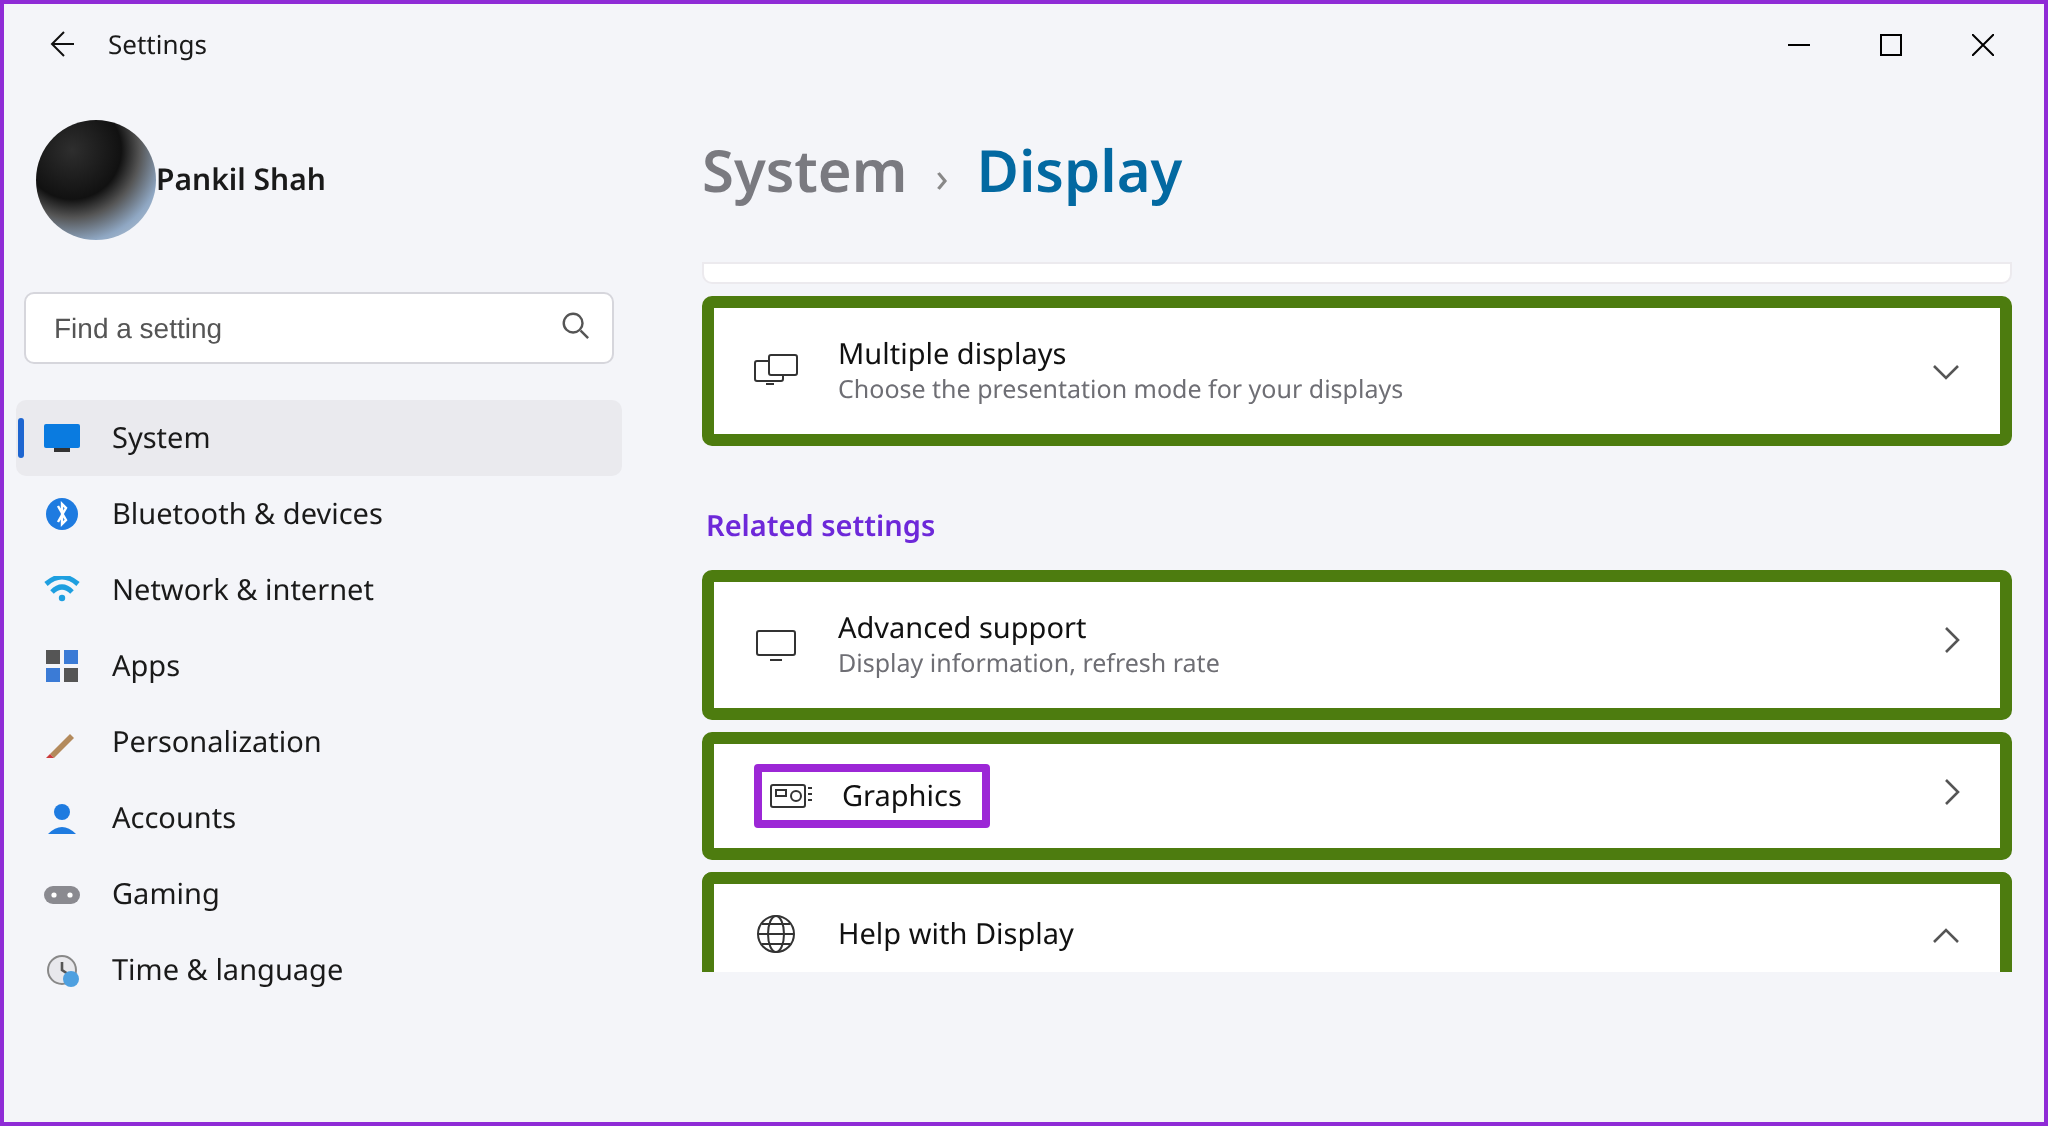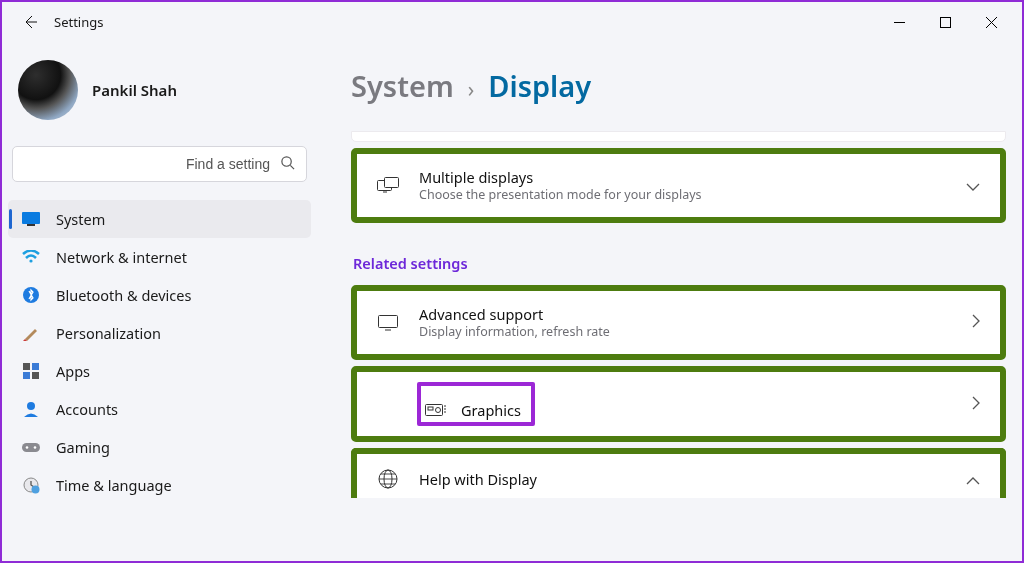--- a/index.html
+++ b/index.html
@@ -62,21 +62,20 @@
   }
   .content {
     flex: 1;
     padding: 0 16px 0 34px;
     overflow: hidden;
   }
   
   .profile {
     display: flex;
     align-items: center;
-    gap: 14px;
     padding: 8px 10px 18px 10px;
   }
   .avatar {
     width: 60px;
     height: 60px;
     border-radius: 50%;
     background: radial-gradient(circle at 30% 25%, #2e2e2e 0%, #111 40%, #555 55%, #8fa7c3 75%, #cdd8e3 100%);
     flex-shrink: 0;
   }
   .profile-name {
@@ -91,21 +90,20 @@
   .search-input {
     width: 100%;
     height: 36px;
     padding: 0 36px 0 14px;
     border: 1px solid #d6d6dc;
     border-radius: 5px;
     background: #fff;
     font-size: 14px;
     outline: none;
     color: #8b5cf6;
-    text-align: right;
   }
   .search-input::placeholder { color: #555; }
   .search-icon {
     position: absolute;
     right: 12px;
     top: 9px;
     color: #555;
   }
   
   .nav {
@@ -214,25 +212,24 @@
   .section-label {
     font-size: 14.5px;
     font-weight: 600;
     color: #6d28d9;
     margin: 30px 0 12px 2px;
   }
 
   .highlight-box {
     border: 4px solid #9c27d6;
     border-radius: 2px;
-    padding: 13px 10px 1px 4px;
+    padding: 1px 10px 1px 4px;
     display: inline-flex;
     align-items: center;
     gap: 14px;
-    margin-left: 40px;
   }
   .card.graphics {
     padding: 10px 20px;
   }
   .card.help { padding-bottom: 8px; border-bottom-left-radius:0; border-bottom-right-radius:0; border-bottom:none;}
 </style>
 </head>
 <body>
 
 <div class="titlebar">
@@ -283,56 +280,56 @@
         <span class="nav-icon">
             <svg width="18" height="14" viewBox="0 0 18 14">
               <rect x="0" y="0" width="18" height="12" rx="1" fill="#0a7be0"></rect>
               <rect x="5" y="12" width="8" height="2" fill="#333"></rect>
             </svg>
           </span>
         <span>System</span>
       </li>
       <li class="nav-item">
         <span class="nav-icon">
+            <svg width="16" height="16" viewBox="0 0 16 16">
+              <circle cx="8" cy="8" r="8" fill="#1e7be0"></circle>
+              <path d="M6 4 L10 11 L8 13 V3 L10 5 L6 12" stroke="#fff" stroke-width="1.2" fill="none"></path>
+            </svg>
+          </span>
+        <span>Bluetooth &amp; devices</span>
+      </li>
+      <li class="nav-item">
+        <span class="nav-icon">
             <svg width="18" height="14" viewBox="0 0 18 14">
               <path d="M1 4 Q9 -3 17 4" stroke="#1e9fe0" stroke-width="2.5" fill="none"></path>
               <path d="M4 8 Q9 3 14 8" stroke="#1e9fe0" stroke-width="2.5" fill="none"></path>
               <circle cx="9" cy="11" r="1.6" fill="#1e9fe0"></circle>
             </svg>
           </span>
         <span>Network &amp; internet</span>
-      </li>
-      <li class="nav-item">
-        <span class="nav-icon">
-            <svg width="16" height="16" viewBox="0 0 16 16">
-              <circle cx="8" cy="8" r="8" fill="#1e7be0"></circle>
-              <path d="M6 4 L10 11 L8 13 V3 L10 5 L6 12" stroke="#fff" stroke-width="1.2" fill="none"></path>
-            </svg>
-          </span>
-        <span>Bluetooth &amp; devices</span>
-      </li>
-      <li class="nav-item">
-        <span class="nav-icon">
-            <svg width="18" height="18" viewBox="0 0 18 18">
-              <path d="M3 15 L13 5 L15 7 L5 17 Z" fill="#b38a5c"></path>
-              <path d="M3 15 L1 17 L5 17 Z" fill="#cc3b3b"></path>
-            </svg>
-          </span>
-        <span>Personalization</span>
       </li>
       <li class="nav-item">
         <span class="nav-icon">
             <svg width="16" height="16" viewBox="0 0 16 16">
               <rect x="0" y="0" width="7" height="7" fill="#555"></rect>
               <rect x="9" y="0" width="7" height="7" fill="#3b7bd6"></rect>
               <rect x="0" y="9" width="7" height="7" fill="#3b7bd6"></rect>
               <rect x="9" y="9" width="7" height="7" fill="#555"></rect>
             </svg>
           </span>
         <span>Apps</span>
+      </li>
+      <li class="nav-item">
+        <span class="nav-icon">
+            <svg width="18" height="18" viewBox="0 0 18 18">
+              <path d="M3 15 L13 5 L15 7 L5 17 Z" fill="#b38a5c"></path>
+              <path d="M3 15 L1 17 L5 17 Z" fill="#cc3b3b"></path>
+            </svg>
+          </span>
+        <span>Personalization</span>
       </li>
       <li class="nav-item">
         <span class="nav-icon">
             <svg width="16" height="16" viewBox="0 0 16 16">
               <circle cx="8" cy="5" r="4" fill="#1e7be0"></circle>
               <path d="M1 16 Q8 9 15 16 Z" fill="#1e7be0"></path>
             </svg>
           </span>
         <span>Accounts</span>
       </li>

